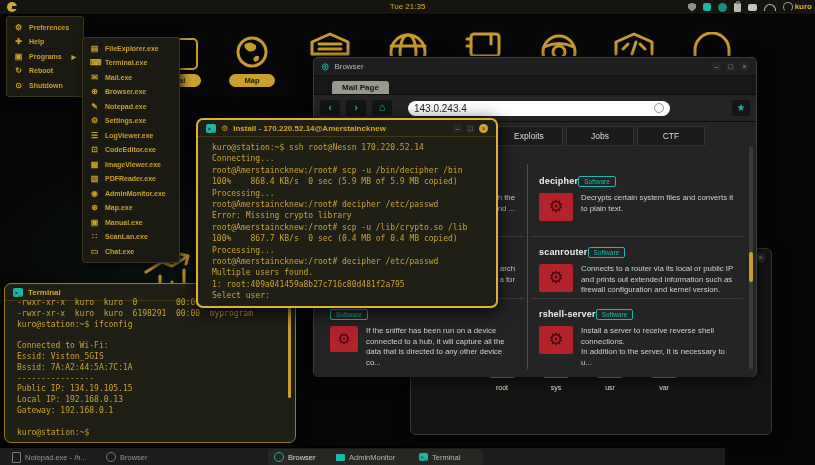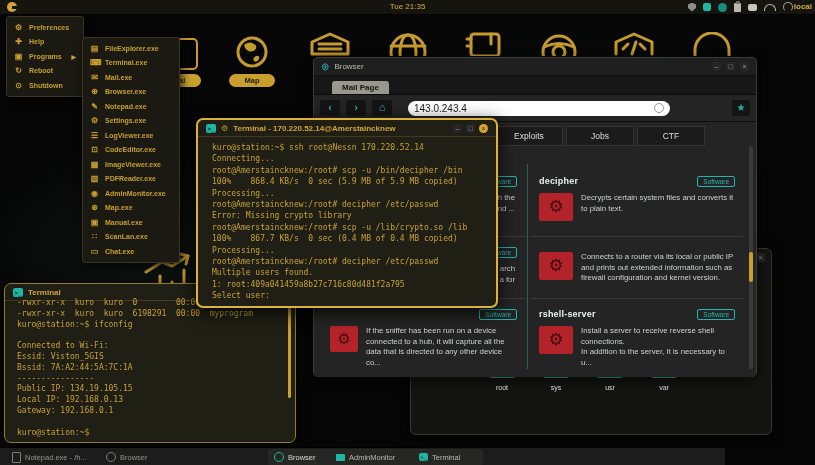--- a/index.html
+++ b/index.html
@@ -64,21 +64,21 @@
   #urltext{flex:1;font-size:10px;color:#222;}
   .ring{width:8px;height:8px;border:1.5px solid #999;border-radius:50%;}
   #b-star{margin-left:auto;width:18px;height:16px;background:#141414;border-radius:3px;color:#1fb6a6;
         font-size:10px;line-height:16px;text-align:center;}
   #b-content{position:relative;height:255px;background:#242424;border-radius:0 0 5px 5px;overflow:hidden;}
   .navbox{width:66px;height:18px;background:#1b1b1b;border:1px solid #343434;color:#ddd;font-size:8.5px;
         line-height:18px;text-align:center;}
   .col{position:absolute;top:44px;}
   .card{padding:9px 8px 6px 8px;box-sizing:border-box;}
   .card + .card{border-top:1px solid #3a3a3a;}
-  .c-head{display:flex;align-items:center;justify-content:space-between;height:12px;}
+  .c-head{display:flex;align-items:center;justify-content:flex-start;height:12px;}
   .c-title{font-size:9px;font-weight:bold;color:#e8f2ee;letter-spacing:.2px;}
   .badge{border:1px solid #23b5ad;color:#23b5ad;font-size:6.5px;padding:1px 5px;border-radius:2px;}
   .c-body{display:flex;gap:8px;margin-top:6px;}
   .red-ico{flex:0 0 auto;width:34px;height:28px;background:#b4232a;border-radius:2px;color:#43090d;
         font-size:17px;line-height:28px;text-align:center;}
   .c-desc{font-size:7.8px;color:#cdd3cf;line-height:10.5px;white-space:pre-line;}
   .frag .c-desc{width:100%;text-align:right;padding-right:2px;}
   #v-div{position:absolute;left:213px;top:42px;bottom:8px;width:1px;background:#2c5f59;}
   #b-track{position:absolute;right:3px;top:24px;bottom:8px;width:4px;background:#3a3a3a;border-radius:2px;}
   #b-thumb{position:absolute;right:3px;top:130px;width:4px;height:30px;background:#c99f2e;border-radius:2px;}
@@ -297,20 +297,24 @@
               <span class="c-title">decipher</span>
             <span class="badge">Software</span>
             </div>
           <div class="c-body">
               <span class="red-ico">⚙</span>
             <div class="c-desc">Decrypts certain system files and converts it
 to plain text.</div>
             </div>
         </div>
         <div class="card" style="height:62px;">
+          <div class="c-head">
+              <span class="c-title">scanrouter</span>
+            <span class="badge">Software</span>
+            </div>
           <div class="c-body">
               <span class="red-ico">⚙</span>
             <div class="c-desc">Connects to a router via its local or public IP
 and prints out extended information such as
 firewall configuration and kernel version.</div>
             </div>
         </div>
         <div class="card" style="height:62px;">
           <div class="c-head">
               <span class="c-title">rshell-server</span>
@@ -327,21 +331,21 @@
 
       <div id="b-track"></div>
       <div id="b-thumb"></div>
     </div>
   </div>
 
   <div class="win twin" style="left:196px;top:118px;width:298px;height:186px;border:2px solid #dcb338;z-index:20;box-shadow:0 4px 18px rgba(0,0,0,.85);">
     <div class="t-title">
       <span class="t-ico">&gt;_</span>
       <span class="gold" style="font-size:8px;">⚙</span>
-      <span class="t-name">Terminal - 170.220.52.14@Amerstaincknew</span>
+      <span class="t-name">Install - 170.220.52.14@Amerstaincknew</span>
       <span style="margin-left:auto;display:flex;gap:4px;align-items:center;">
         <span class="wbtn">–</span>
         <span class="wbtn">□</span>
         <span class="wbtn" style="background:#d2a630;color:#3a2c05;border-radius:50%;">×</span>
       </span>
     </div>
     <div class="t-body" style="position:absolute;left:14px;right:8px;top:22px;bottom:4px;line-height:11.4px;">kuro@station:~$ ssh root@Nessn 170.220.52.14
 Connecting...
 root@Amerstaincknew:/root# scp -u /bin/decipher /bin
 100%    868.4 KB/s  0 sec (5.9 MB of 5.9 MB copied)
@@ -449,21 +453,21 @@
     <div class="abs" id="clock">Tue 21:35</div>
     <div class="abs tb-icons">
       <span class="i-shield"></span>
       <span class="i-square"></span>
       <span class="i-circle"></span>
       <span class="i-clip"></span>
       <span class="i-chat"></span>
       <span class="i-wifi"></span>
       <span class="i-head"></span>
     </div>
-    <span class="abs" id="tb-user">local</span>
+    <span class="abs" id="tb-user">kuro</span>
   </div>
 
   <div class="abs" id="taskbar">
     <div class="task" style="left:6px;width:86px;">
       <span class="tk-doc"></span>
       <span>Notepad.exe - /h...</span>
       </div>
     <div class="task" style="left:100px;width:62px;">
       <span class="tk-globe"></span>
       <span>Browser</span>

